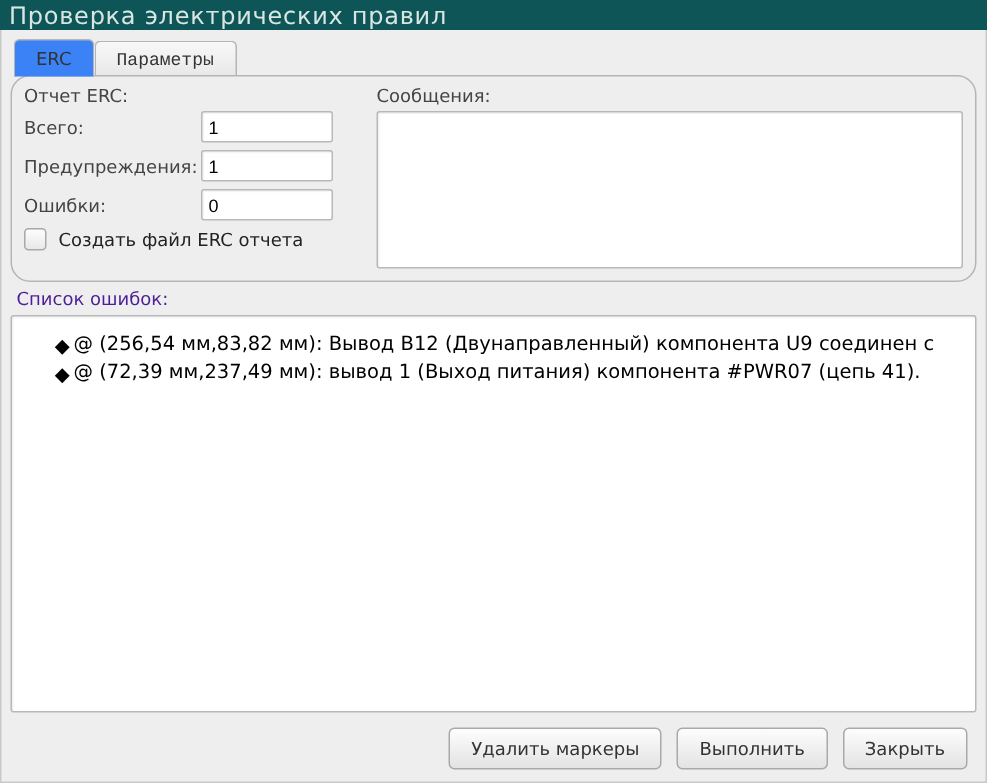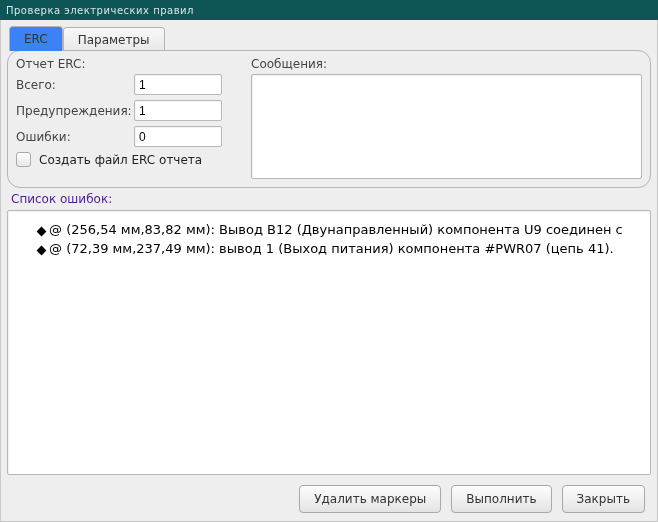--- a/index.html
+++ b/index.html
@@ -9,21 +9,21 @@
     background: #fff;
     color: #222;
     width: 658px;
     height: 522px;
     overflow: hidden;
   }
   .titlebar {
     height: 20px;
     background: #0e5557;
     color: #d9e6e4;
-    font-size: 10px;
+    font-size: 16px;
     display: flex;
     align-items: center;
     padding: 0 6px;
     letter-spacing: 0.5px;
   }
   .window-body {
     border: 1px solid #c9c9c9;
     border-top: none;
     width: 658px;
     height: 502px;
@@ -54,20 +54,21 @@
     cursor: default;
   }
   .tab.active {
     background: #3b82f6;
     border-color: #b5b5b5;
     z-index: 2;
     top: 1px;
   }
   .tab:not(.active) {
     top: 2px;
+    font-family: Liberation Mono, monospace;
   }
   .tab-panel {
     border: 1px solid #b5b5b5;
     border-radius: 13px;
     background: #eeeeee;
     position: relative;
     z-index: 1;
   }
   .upper {
     display: flex;

